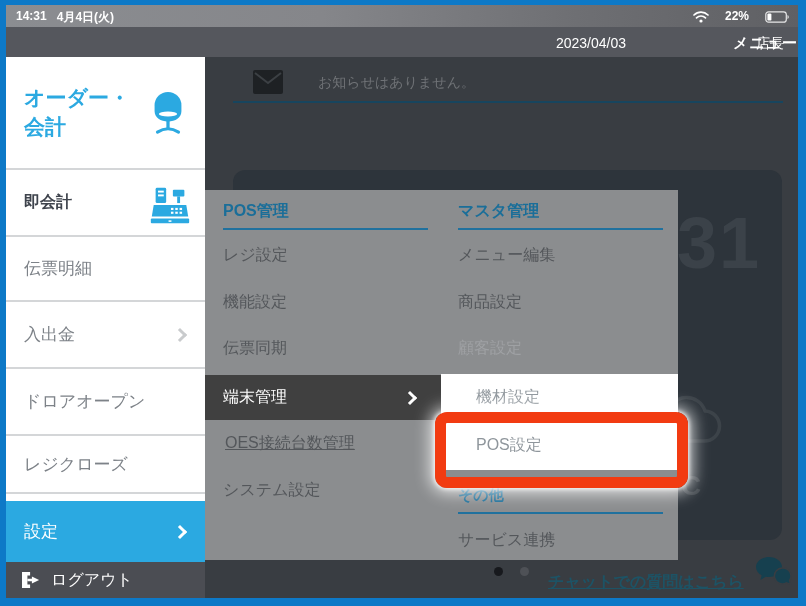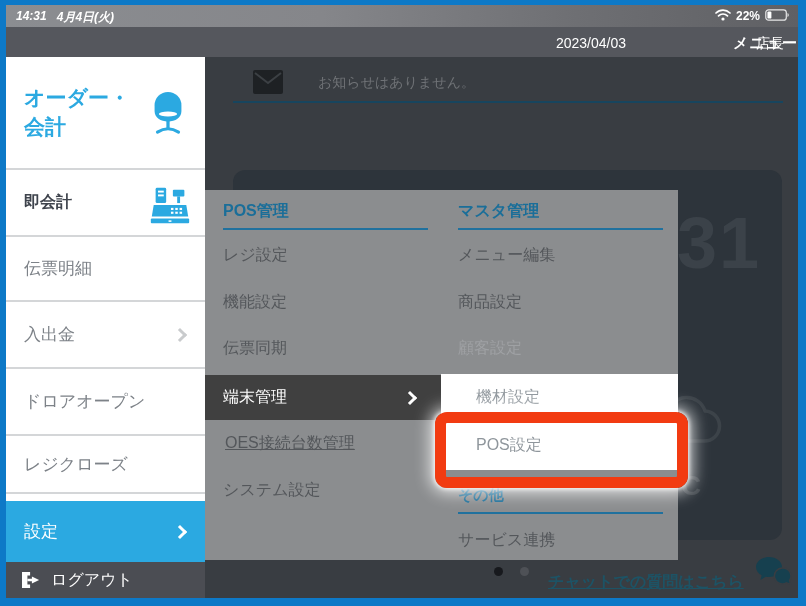--- a/index.html
+++ b/index.html
@@ -6,22 +6,22 @@
   body { background:#222; font-family:"Liberation Sans","DejaVu Sans",sans-serif; }
   .screen { position:relative; width:806px; height:606px; background:#393d42; overflow:hidden;
             font-family:"Liberation Sans","DejaVu Sans",sans-serif; }
   .bd { position:absolute; background:#0d79c7; z-index:60; }
   .abs { position:absolute; }
 
   
   .statusbar { position:absolute; left:6px; top:5px; width:792px; height:22px; z-index:20;
     background:linear-gradient(90deg,#8b8d91 0%,#85868a 40%,#6e6f73 72%,#5f6064 100%);
     color:#fff; font-size:12px; font-weight:bold; }
-  .sb-left { position:absolute; left:10px; top:4px; display:flex; gap:10px;font-style:italic; }
-  .sb-right { position:absolute; right:8px; top:4px; display:flex; gap:5px; align-items:flex-start; }
+  .sb-left { position:absolute; left:10px; top:4px; display:flex; gap:10px; }
+  .sb-right { position:absolute; right:8px; top:4px; display:flex; gap:16px; align-items:flex-end; }
 
   
   .navbar { position:absolute; left:6px; top:27px; width:792px; height:30px; background:#55575d;
     color:#fff; z-index:20; }
   .nav-title { position:absolute; left:0; right:0; top:7px; text-align:right; font-size:15px; font-weight:bold; letter-spacing:1px; }
   .nav-date { position:absolute; left:520px; top:8px; width:130px; text-align:center; font-size:14px; }
   .nav-user { position:absolute; right:14px; top:8px; font-size:14px; }
 
   
   .content { position:absolute; left:6px; top:57px; width:792px; height:541px; background:#393d42; z-index:1; }

